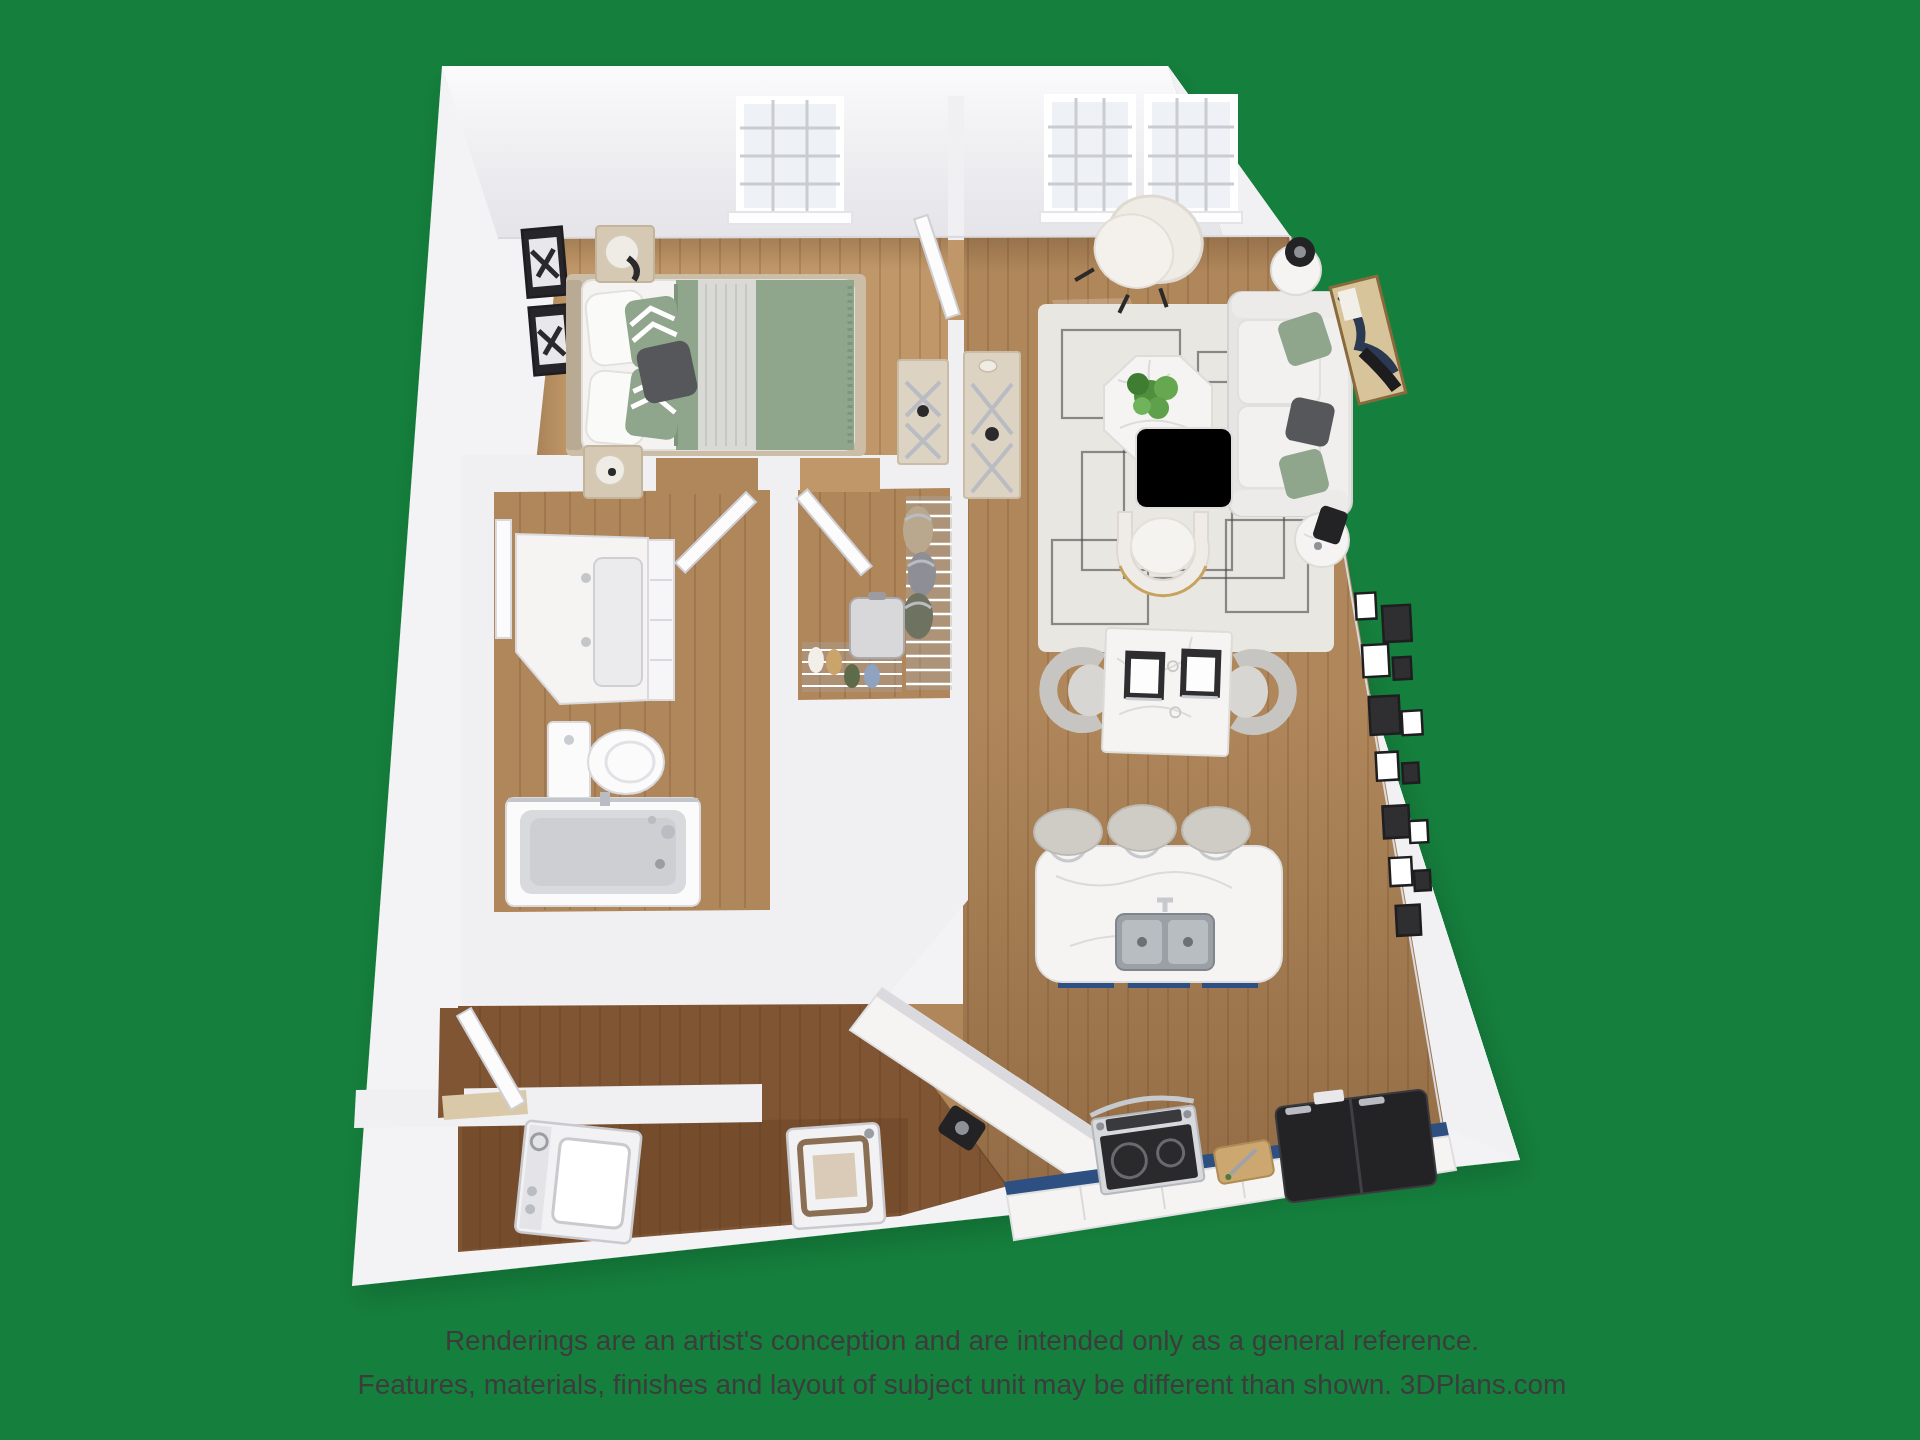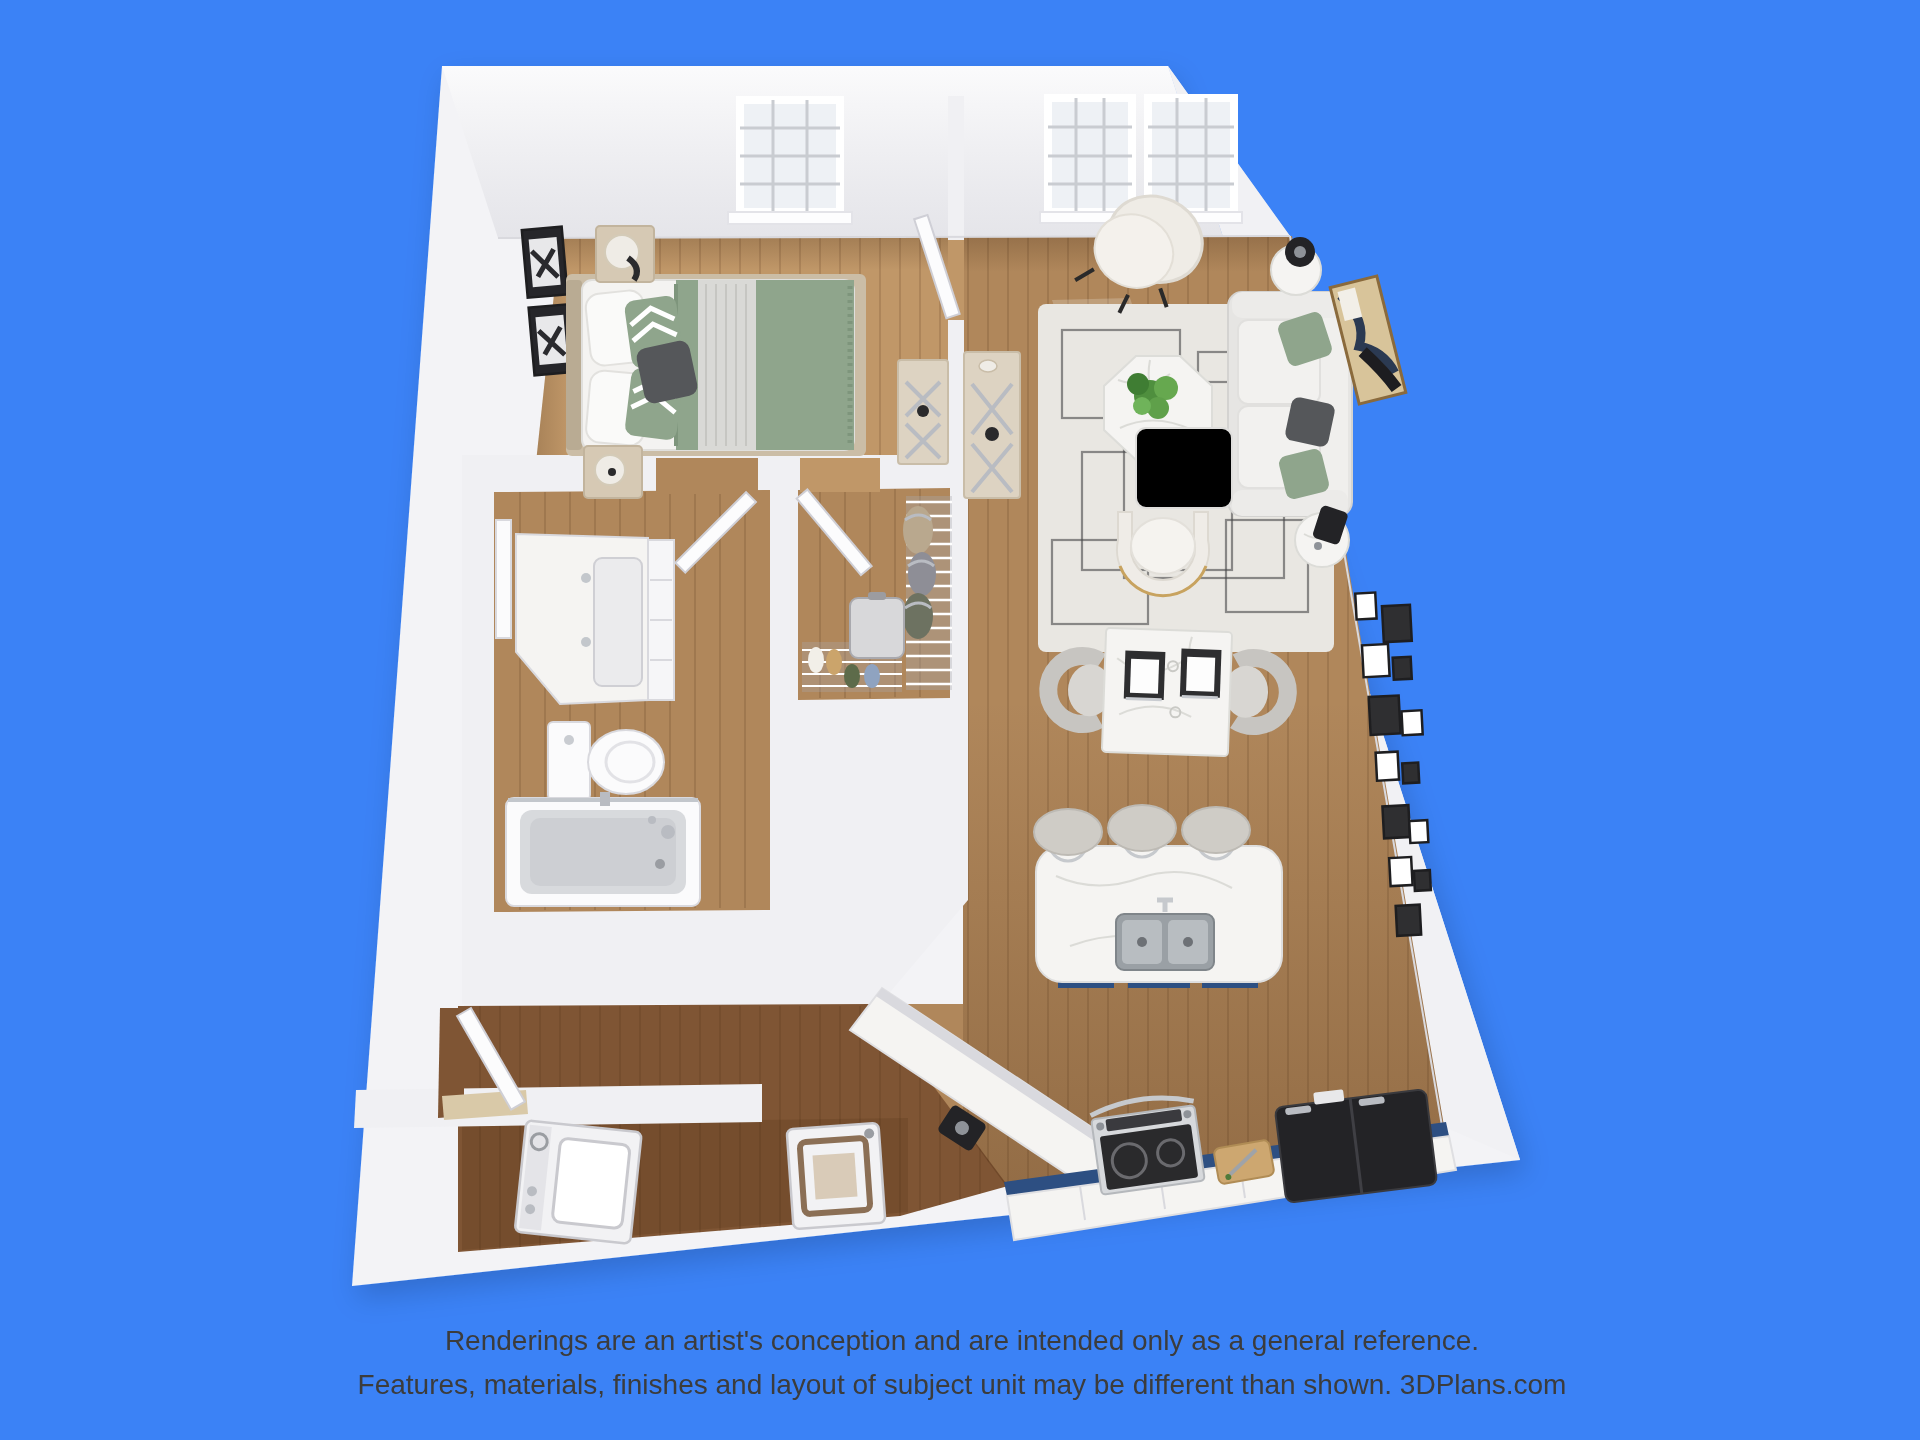--- a/index.html
+++ b/index.html
@@ -1,16 +1,16 @@
 <!DOCTYPE html>
 <html style="--wall: #f3f3f6; --wall_face: #f0f0f3; --wood_light: #c09768; --wood_mid: #b0875b; --wood_hall: #7f5534; --navy: #2d4f82; --sage: #8fa58c; --rug: #e9e7e2; --rug_line: #47474a; --marble: #f5f4f2; --charcoal: #232326; --cream: #efece6; --gray_fabric: #cfccc6; --metal: #b9bcc2; --gold: #c8a35f; --orange: #d8882f; --plant: #55a047; --glass: #eef1f5; --text: #3c3c3c;"><head>
 <meta charset="utf-8">
 <style>
   html,body{margin:0;padding:0;background:#ffffff;}
-  .stage{width:1920px;height:1440px;position:relative;background:#3b82f6;
+  .stage{width:1920px;height:1440px;position:relative;background:#15803d;
          font-family:"Liberation Sans", sans-serif;overflow:hidden;}
   svg{display:block}
   
   .wall-base{fill:var(--wall,#f3f3f6);}
   .wall-block{fill:var(--wall_face,#f0f0f3);}
   .wood-light{fill:var(--wood_light,#c09768);}
   .wood-mid{fill:var(--wood_mid,#b0875b);}
   .wood-dark{fill:var(--wood_hall,#7f5534);}
   .plank{stroke:#4a2d15;stroke-opacity:.16;stroke-width:2;fill:none;}
   .marble{fill:var(--marble,#f5f4f2);}

